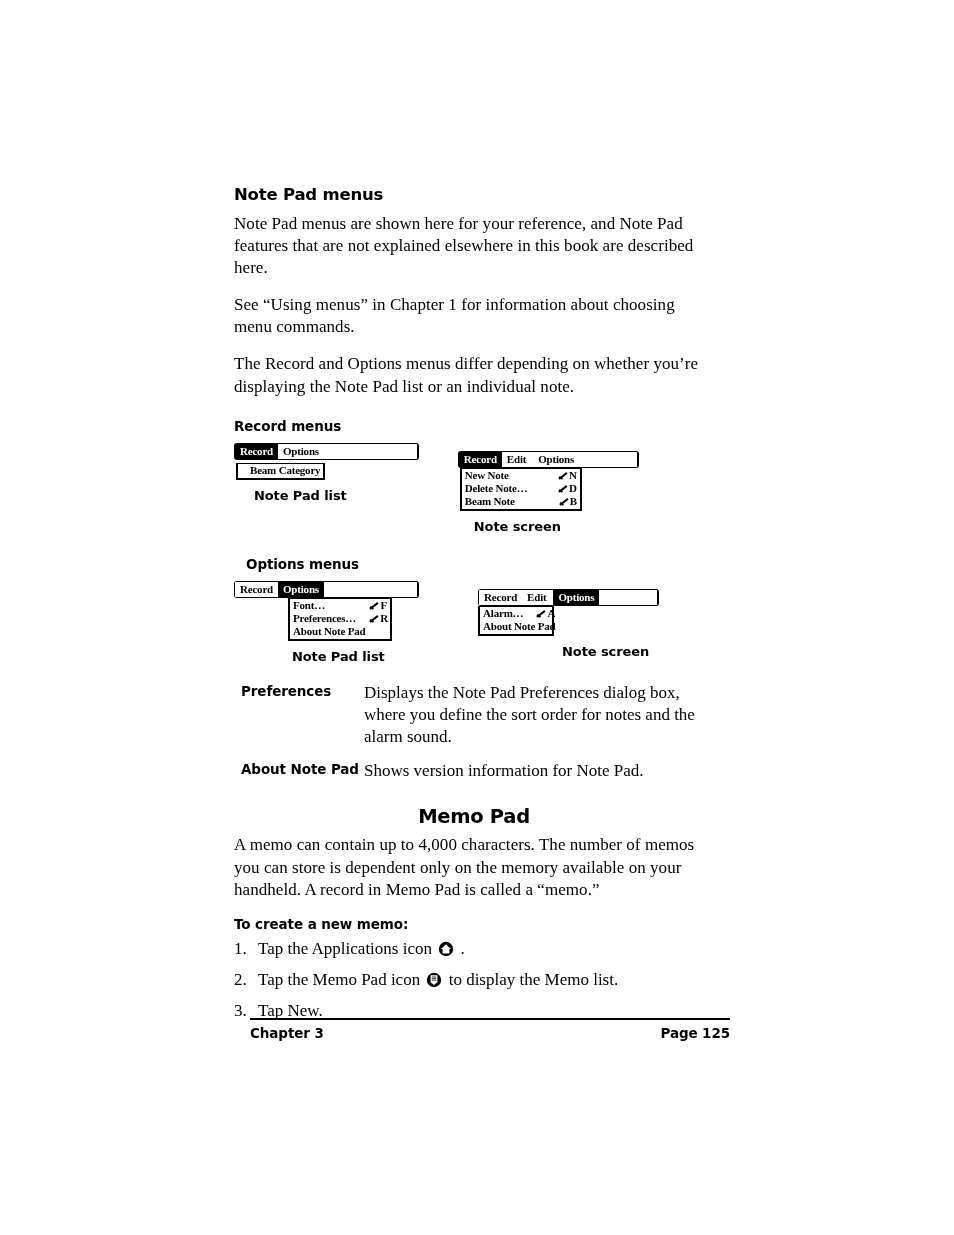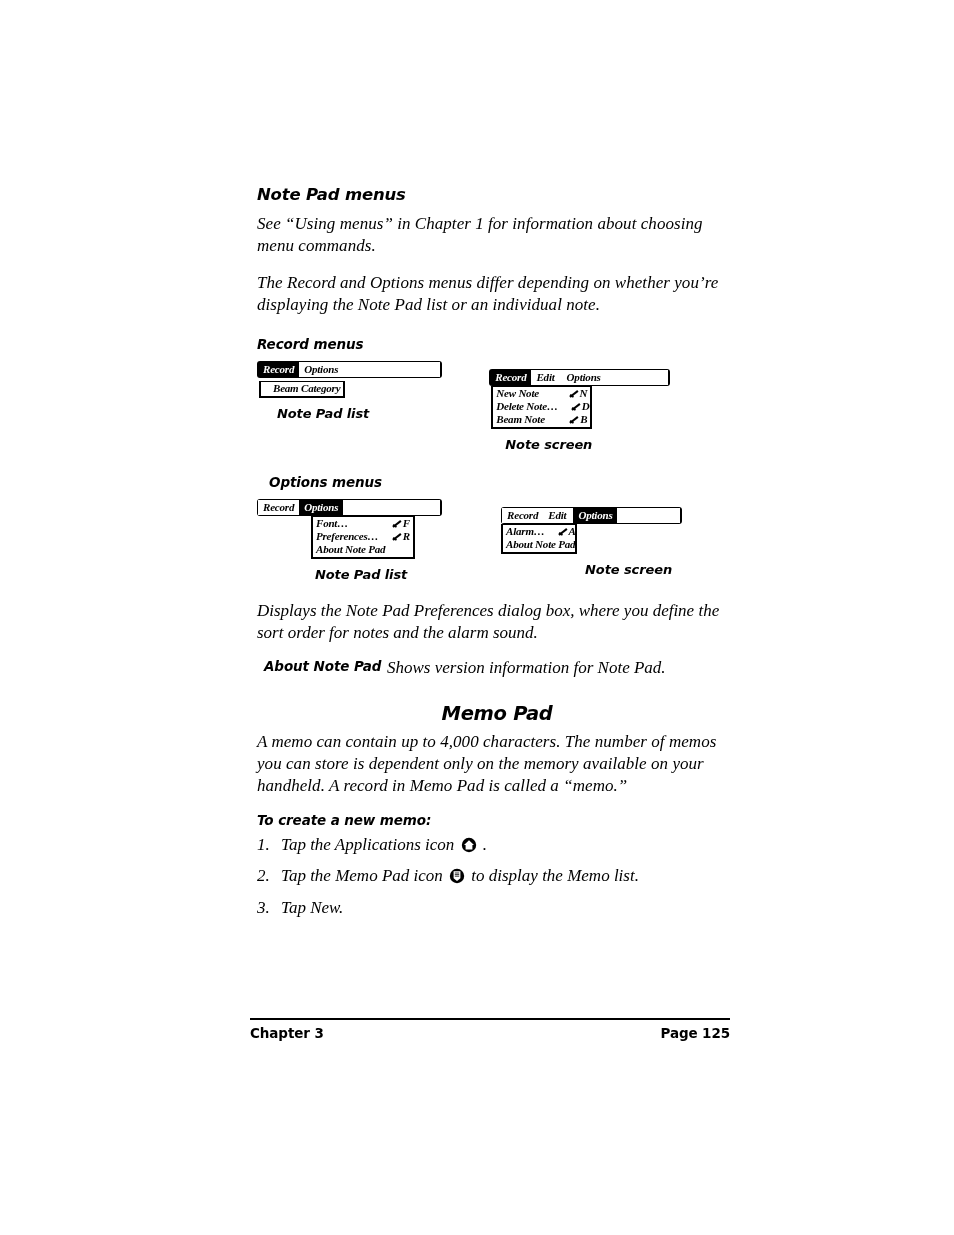--- a/index.html
+++ b/index.html
@@ -11,24 +11,23 @@
     width: 954px;
     height: 1235px;
     position: relative;
     font-family: "Liberation Serif", serif;
     color: #000000;
     overflow: hidden;
   }
 
   .page {
     position: absolute;
-    left: 257px;
+    left: 234px;
     top: 186px;
     width: 480px;
-    font-style: italic;
   }
 
   
   .h2 {
     font-family: "DejaVu Sans", sans-serif;
     font-weight: bold;
     font-size: 16.5px;
     letter-spacing: -0.2px;
     margin: 0 0 8px 0;
     line-height: 1.15;
@@ -219,20 +218,21 @@
     font-size: 13.5px;
     letter-spacing: -0.1px;
   }
 </style>
 </head>
 <body>
 
 <div class="page">
 
   <h2 class="h2">Note Pad menus</h2>
+  <p class="body">Note Pad menus are shown here for your reference, and Note Pad features that are not explained elsewhere in this book are described here.</p>
   <p class="body">See “Using menus” in Chapter 1 for information about choosing menu commands.</p>
   <p class="body">The Record and Options menus differ depending on whether you’re displaying the Note Pad list or an individual note.</p>
 
   <h3 class="h3 sec-record">Record menus</h3>
 
   <div class="menu-row">
 
     <div class="menu-col" style="width:270px;">
       <div class="menubar" style="width:182px;">
         <span class="mbitem sel">Record</span>
@@ -247,21 +247,21 @@
       <div class="caption" style="margin-left:20px;">Note Pad list</div>
     </div>
 
     <div class="menu-col" style="margin-top:8px;">
       <div class="menubar" style="width:178px;">
         <span class="mbitem sel">Record</span>
         <span class="mbitem gap">Edit</span>
         <span class="mbitem">Options</span>
         <span class="fill"></span>
       </div>
-      <div class="dropdown" style="margin-left:2px;width:101px;">
+      <div class="dropdown" style="margin-left:2px;width:122px;">
         <div class="dd-item">
           <span>New Note</span>
           <span class="sc">
             <span class="stroke"></span>
               <span>N</span>
           </span>
         </div>
         <div class="dd-item">
           <span>Delete Note…</span>
           <span class="sc">
@@ -331,20 +331,21 @@
         <div class="dd-item">
           <span>About Note Pad</span>
         </div>
       </div>
       <div class="caption" style="margin-left:84px;">Note screen</div>
     </div>
   </div>
 
   <div class="deflist">
     <div class="defrow">
+      <div class="defterm">Preferences</div>
       <div class="defdesc">Displays the Note Pad Preferences dialog box, where you define the sort order for notes and the alarm sound.</div>
     </div>
     <div class="defrow">
       <div class="defterm">About Note Pad</div>
       <div class="defdesc">Shows version information for Note Pad.</div>
     </div>
   </div>
 
   <h1 class="h1" style="margin-top:24px;text-align:center;">Memo Pad</h1>
   <p class="body">A memo can contain up to 4,000 characters. The number of memos you can store is dependent only on the memory available on your handheld. A record in Memo Pad is called a “memo.”</p>

